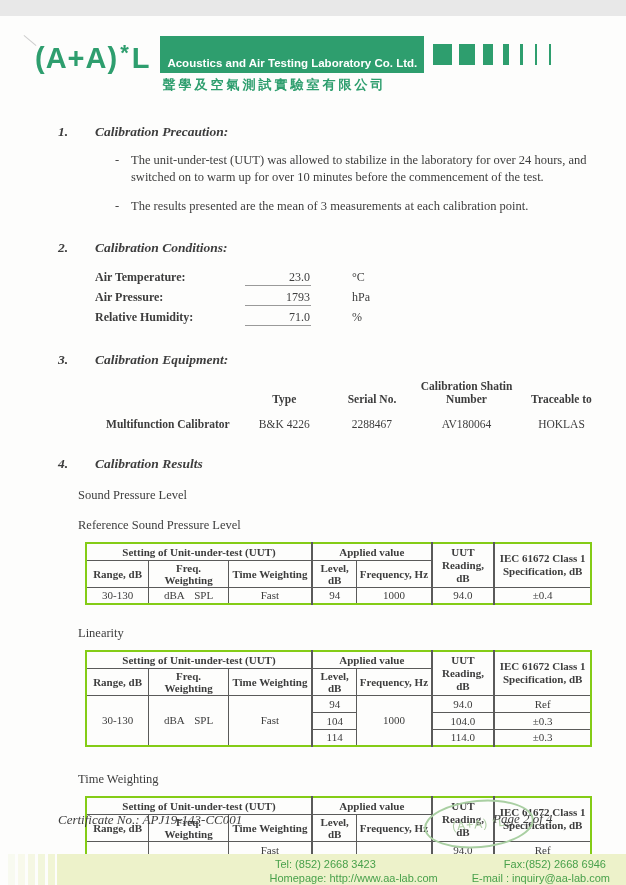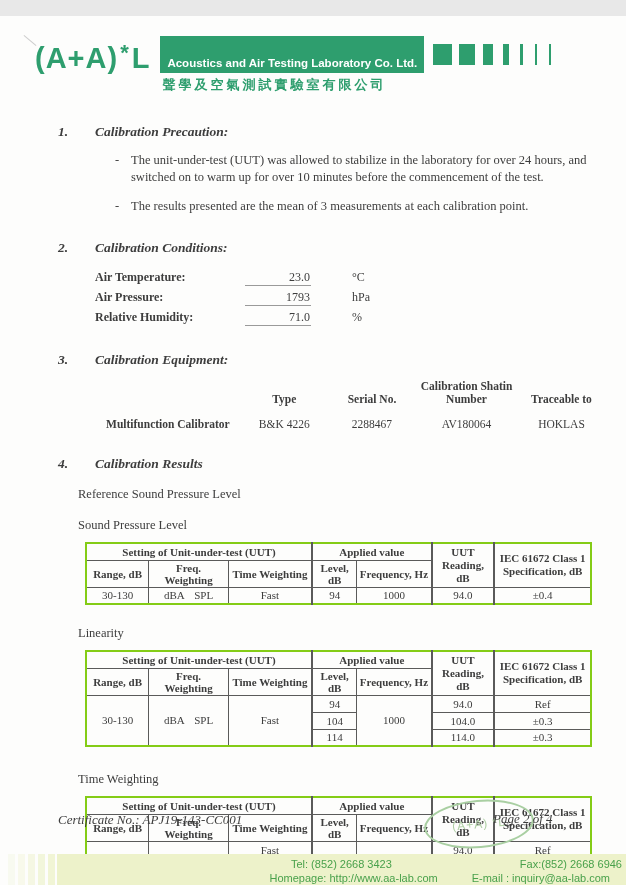--- a/index.html
+++ b/index.html
@@ -84,21 +84,21 @@
     font-size:12px; letter-spacing:1px;
   }
   .footer-stripe { position:absolute; top:838px; height:47px; width:7px; background:#edf2ca; }
   .footer-band {
     position:absolute; left:57px; right:0; top:838px; height:47px;
     background:#edf2ca; color:#49a14b;
     font-family:"Liberation Sans", sans-serif; font-size:11px;
     padding-top:4px; line-height:1.26;
   }
   .fb-line1 { text-align:right; padding-right:8px; }
-  .fb-line2 { display:flex; justify-content:flex-end; gap:128px; padding-right:4px; }
+  .fb-line2 { display:flex; justify-content:flex-end; gap:128px; padding-right:20px; }
   .fb-line3 { display:flex; justify-content:flex-end; gap:34px; padding-right:16px; }
 </style>
 </head>
 <body>
 
 <div class="page">
   <div class="pencil-mark"></div>
 
   <header>
     <div class="logo-row">
@@ -178,22 +178,22 @@
         <td>AV180064</td>
         <td>HOKLAS</td>
       </tr>
     </tbody>
       </table>
 
     <div class="sec" style="margin-top:26px">
       <div class="sec-num">4.</div>
       <div class="sec-title">Calibration Results</div>
     </div>
+    <div class="tlabel">Sound Pressure Level</div>
     <div class="tlabel" style="margin-top:15px">Reference Sound Pressure Level</div>
-    <div class="tlabel">Sound Pressure Level</div>
 
     <table class="rtable">
       <colgroup>
         <col style="width:63px">
           <col style="width:80px">
           <col style="width:84px">
         <col style="width:45px">
           <col style="width:75px">
           <col style="width:63px">
           <col style="width:97px">

